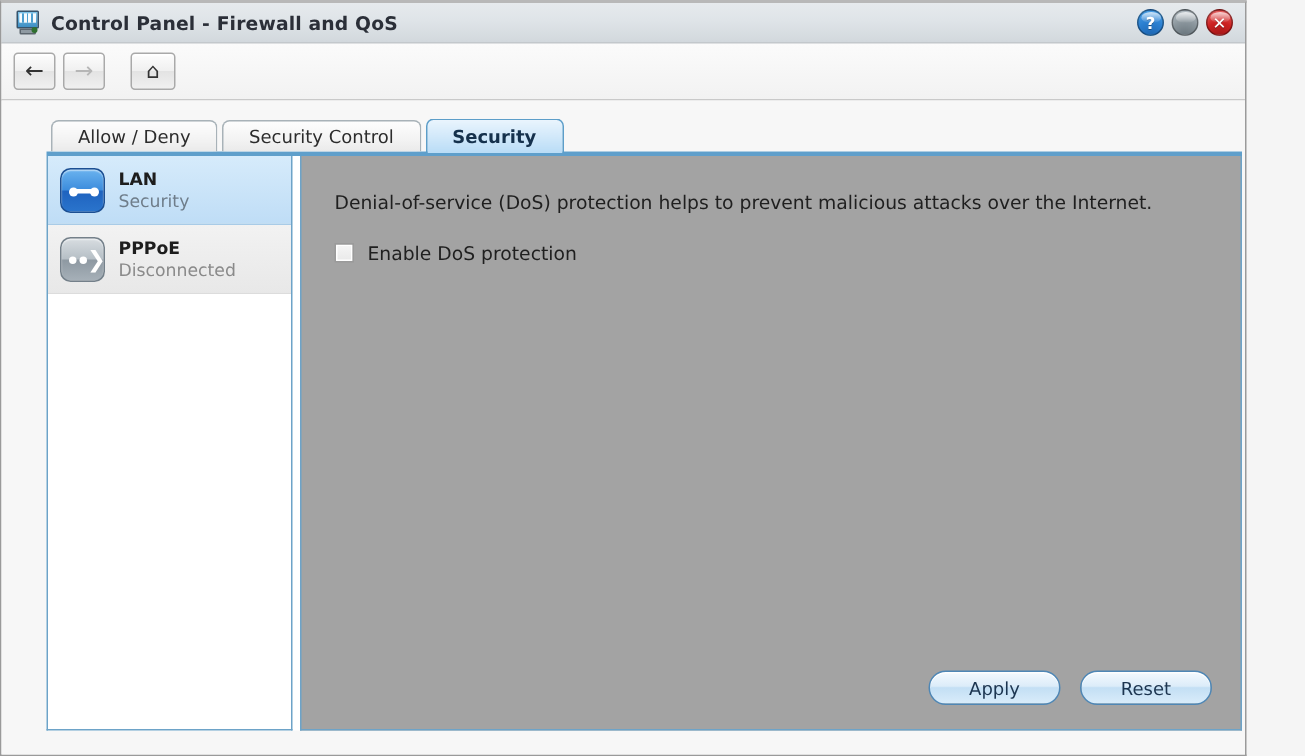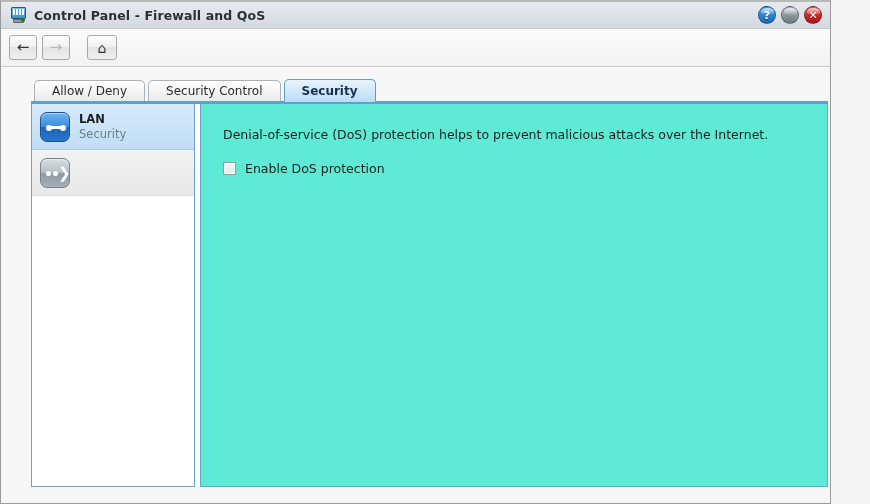--- a/index.html
+++ b/index.html
@@ -246,21 +246,21 @@
     font-weight: bold;
   }
 
   .side-labels { display: flex; flex-direction: column; line-height: 1.25; }
   .side-name { font-size: 11.5px; font-weight: bold; color: #1d1d1d; }
   .side-status { font-size: 11.5px; color: #6f7d8a; }
   .side-item.plain .side-status { color: #8a8a8a; }
 
   .content {
     flex: 1 1 auto;
-    background: #5eead4;
+    background: #a3a3a3;
     border: 1px solid #6da3c8;
     border-top: none;
     border-left: none;
     margin-left: 5px;
     border-left: 1px solid #6da3c8;
     position: relative;
     padding: 23px 22px 0 22px;
   }
 
   .desc {
@@ -374,30 +374,42 @@
             <span class="side-status">Security</span>
           </div>
         </div>
 
         <div class="side-item plain">
           <div class="side-icon gray">
             <div class="ic-dot" style="left:5px; top:12px; width:5px; height:5px;"></div>
             <div class="ic-dot" style="left:12px; top:12px; width:5px; height:5px;"></div>
             <div class="ic-chev" style="left:17px; top:7px;">❯</div>
           </div>
+          <div class="side-labels">
+            <span class="side-name">PPPoE</span>
+            <span class="side-status">Disconnected</span>
+          </div>
         </div>
 
       </div>
 
       <div class="content">
 
         <div class="desc">Denial-of-service (DoS) protection helps to prevent malicious attacks over the Internet.</div>
 
         <div class="checkrow">
           <div class="checkbox"></div>
           <span class="check-label">Enable DoS protection</span>
         </div>
 
+        <div class="actionbar">
+          <div class="pill-btn">
+            <span>Apply</span>
+          </div>
+          <div class="pill-btn">
+            <span>Reset</span>
+          </div>
+        </div>
 
       </div>
     </div>
   </div>
 </div>
 
 </body></html>

